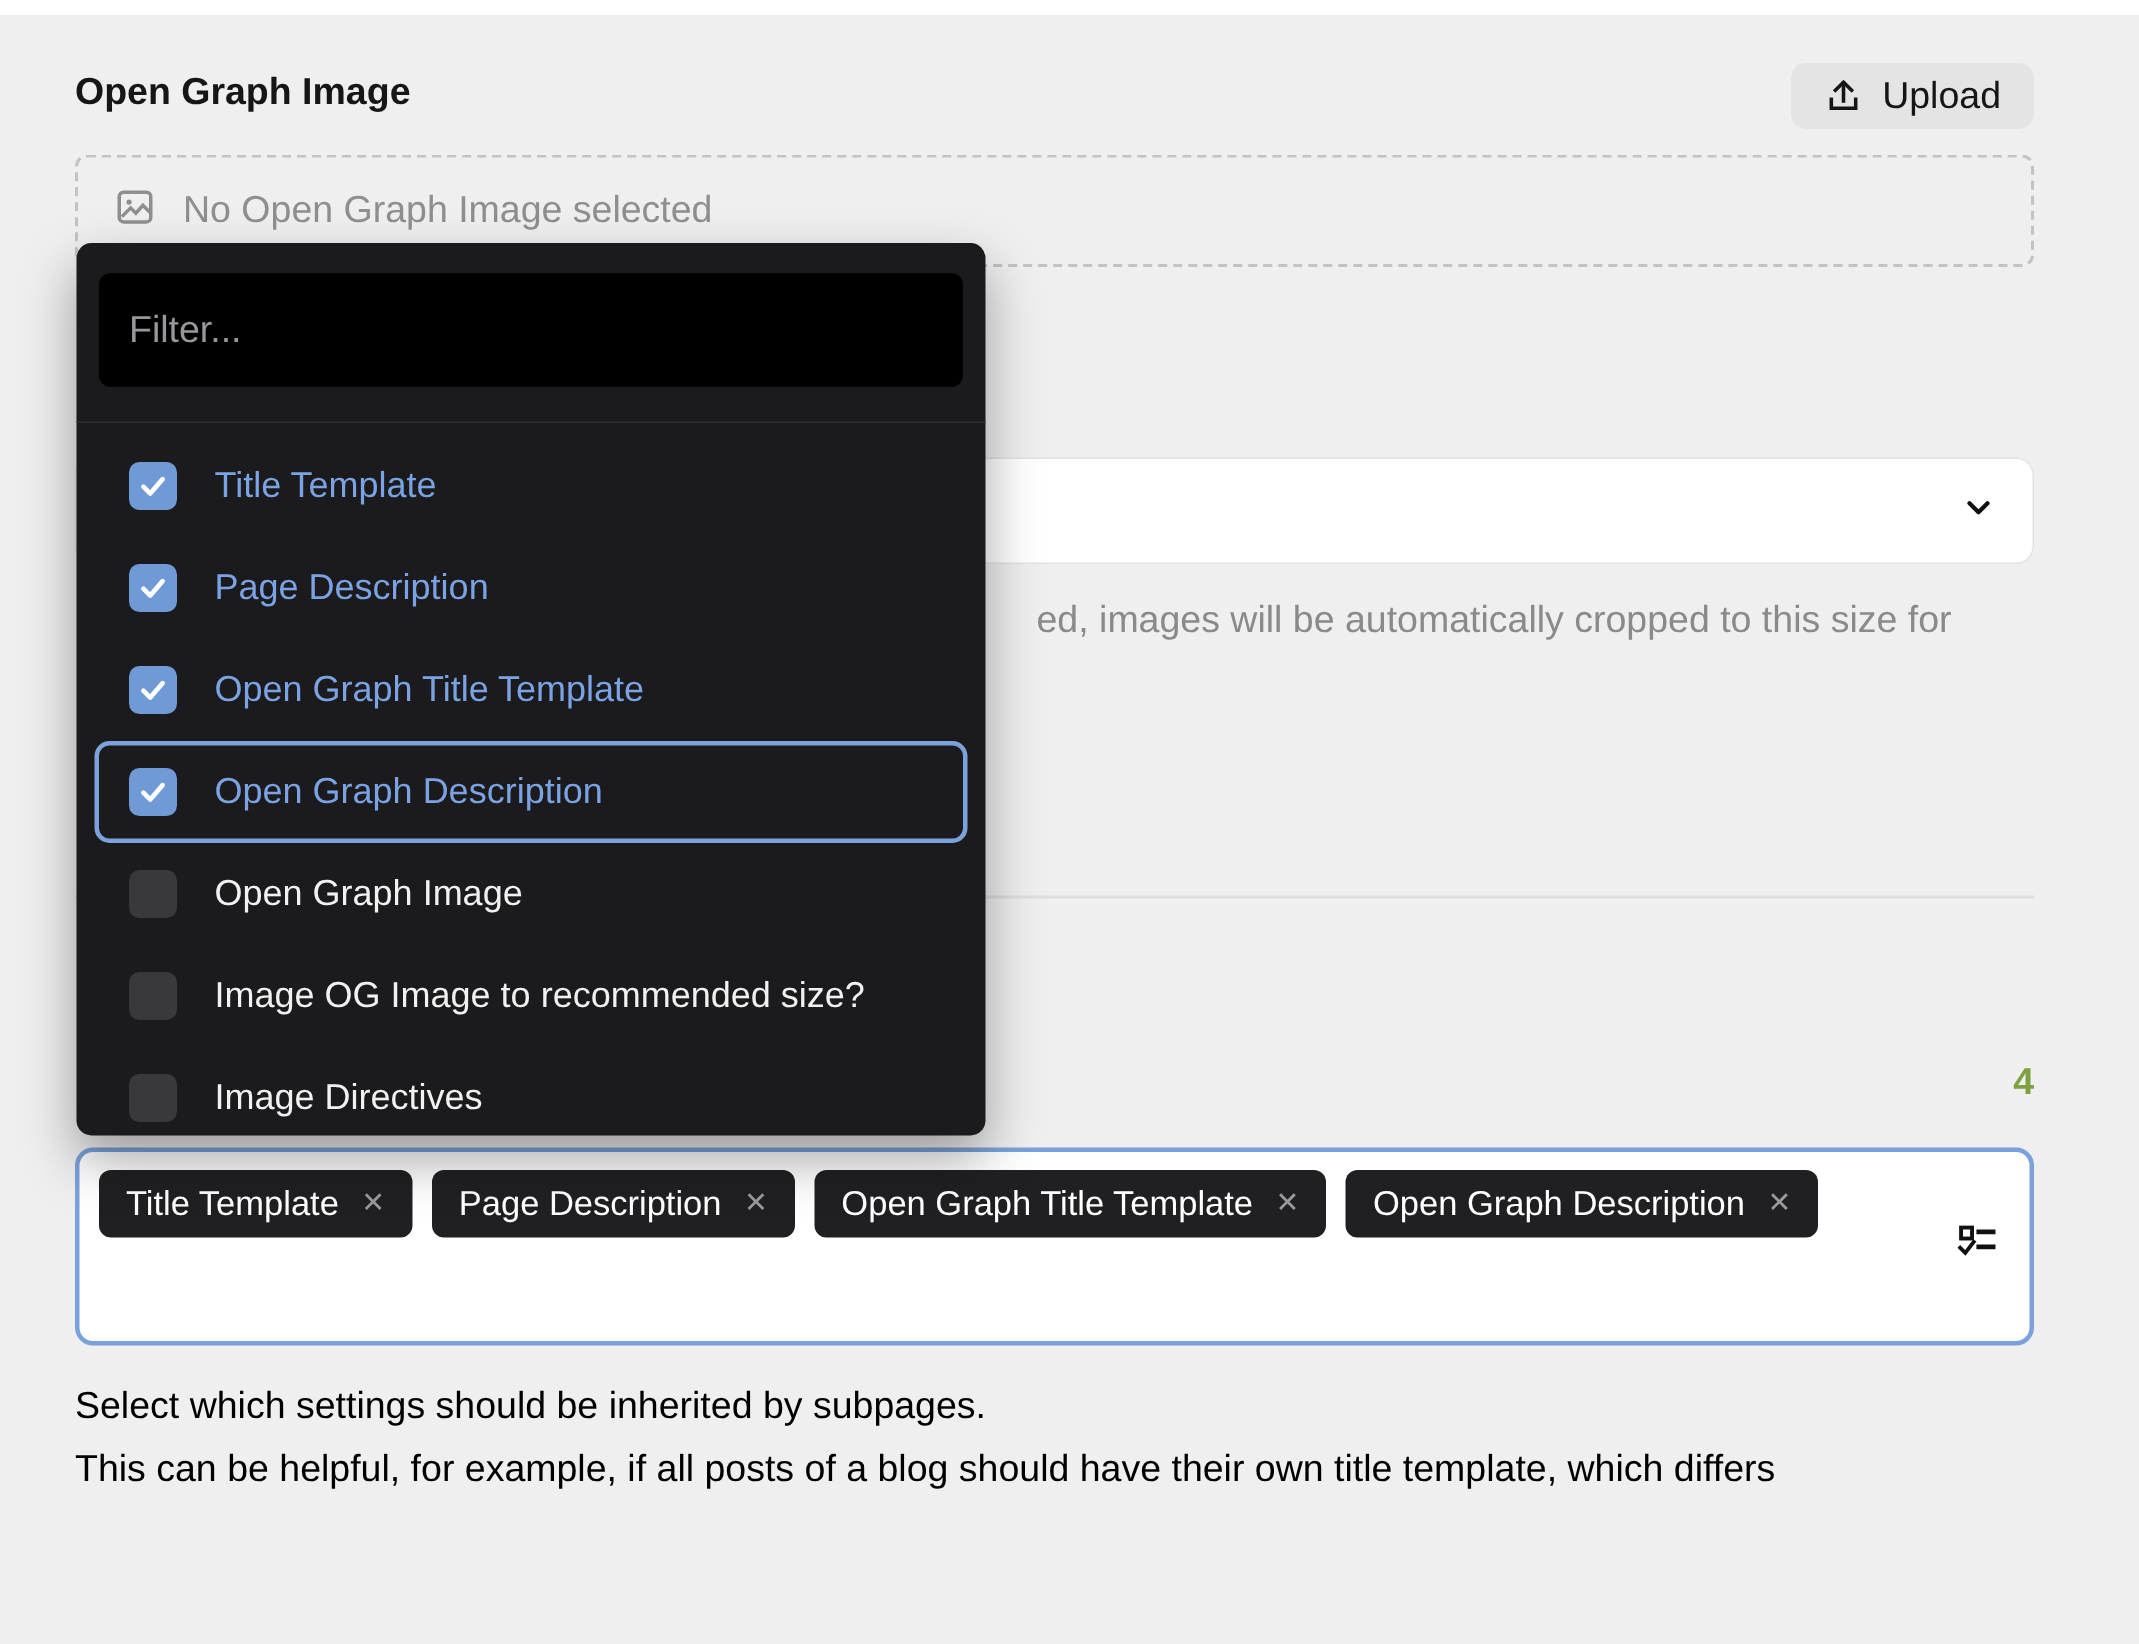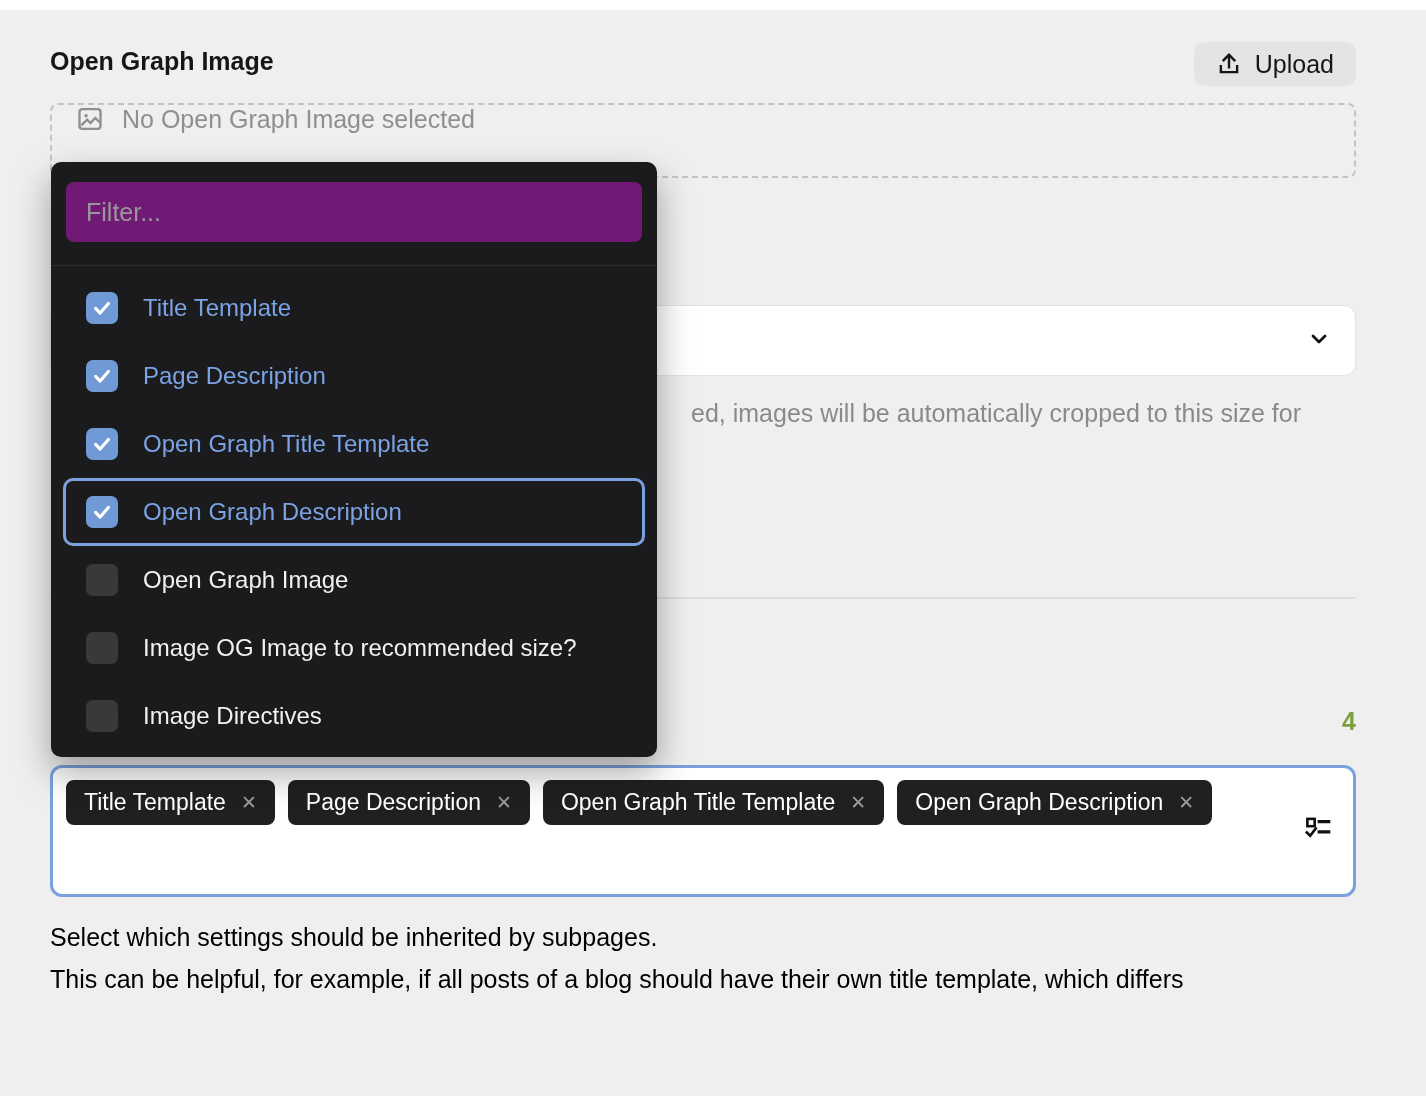--- a/index.html
+++ b/index.html
@@ -9,40 +9,40 @@
 
   
   .field-label{position:absolute;left:50px;top:47px;font-size:25px;font-weight:700;color:#161616;}
 
   
   .btn-group{position:absolute;top:42px;right:70px;height:44px;display:flex;gap:20px;background:#ffffff;border-radius:10px;overflow:hidden;}
   .btn{display:flex;align-items:center;gap:13px;padding:0 22px;background:#e4e4e5;border:none;font-family:inherit;font-size:25px;color:#161616;cursor:pointer;}
   .btn svg{display:block;}
 
   
-  .dashed-box{position:absolute;left:50px;top:103px;width:1306px;height:75px;box-sizing:border-box;border:2px dashed #c3c3c3;border-radius:8px;display:flex;align-items:flex-start;gap:18px;padding-left:24px;z-index:1;}
+  .dashed-box{position:absolute;left:50px;top:103px;width:1306px;height:75px;box-sizing:border-box;border:2px dashed #c3c3c3;border-radius:8px;display:flex;align-items:center;gap:18px;padding-left:24px;z-index:1;}
   .dashed-box .ph-text{font-size:25px;color:#8f8f8f;}
 
   
   .size-select{position:absolute;left:50px;top:305px;width:1306px;height:71px;box-sizing:border-box;background:#ffffff;border:1px solid #e3e3e3;border-radius:12px;z-index:1;}
   .size-select .chev{position:absolute;right:24px;top:50%;transform:translateY(-50%);}
 
   
   .crop-hint{position:absolute;left:659px;top:399px;font-size:25px;color:#8a8a8a;z-index:1;white-space:nowrap;margin-left:32px;}
 
   
   .divider{position:absolute;left:50px;top:597px;width:1306px;height:2px;background:#dedede;z-index:1;}
 
   
   .count-badge{position:absolute;right:70px;top:707px;font-size:25px;font-weight:700;color:#7ca13e;z-index:2;}
 
   
   .panel{position:absolute;left:51px;top:162px;width:606px;height:595px;box-sizing:border-box;background:#1b1b1d;border-radius:10px;box-shadow:0 16px 36px rgba(0,0,0,.35);z-index:5;}
   .panel .filter-wrap{padding:20px 15px 0 15px;}
-  .panel input.filter{width:100%;height:60px;box-sizing:border-box;background:#701a75;border:none;border-radius:8px;padding:0 20px;font-family:inherit;font-size:25px;color:#e8e8e8;outline:none;}
+  .panel input.filter{width:100%;height:76px;box-sizing:border-box;background:#000000;border:none;border-radius:8px;padding:0 20px;font-family:inherit;font-size:25px;color:#e8e8e8;outline:none;}
   .panel input.filter::placeholder{color:#98989c;}
   .panel .panel-divider{height:1px;background:#2e2e31;margin-top:23px;}
   .opts{padding:8px 12px 0 12px;}
   .opt{display:flex;align-items:center;gap:25px;height:68px;box-sizing:border-box;padding-left:20px;border:3px solid transparent;border-radius:10px;cursor:pointer;}
   .opt.focused{border-color:#7ba2dd;}
   .cbx{flex:none;width:32px;height:32px;border-radius:7px;display:flex;align-items:center;justify-content:center;}
   .cbx.checked{background:#6f9ad6;}
   .cbx.unchecked{background:#39393c;}
   .opt .lbl{font-size:24px;}
   .opt.checked-row .lbl{color:#7ba3e4;}

